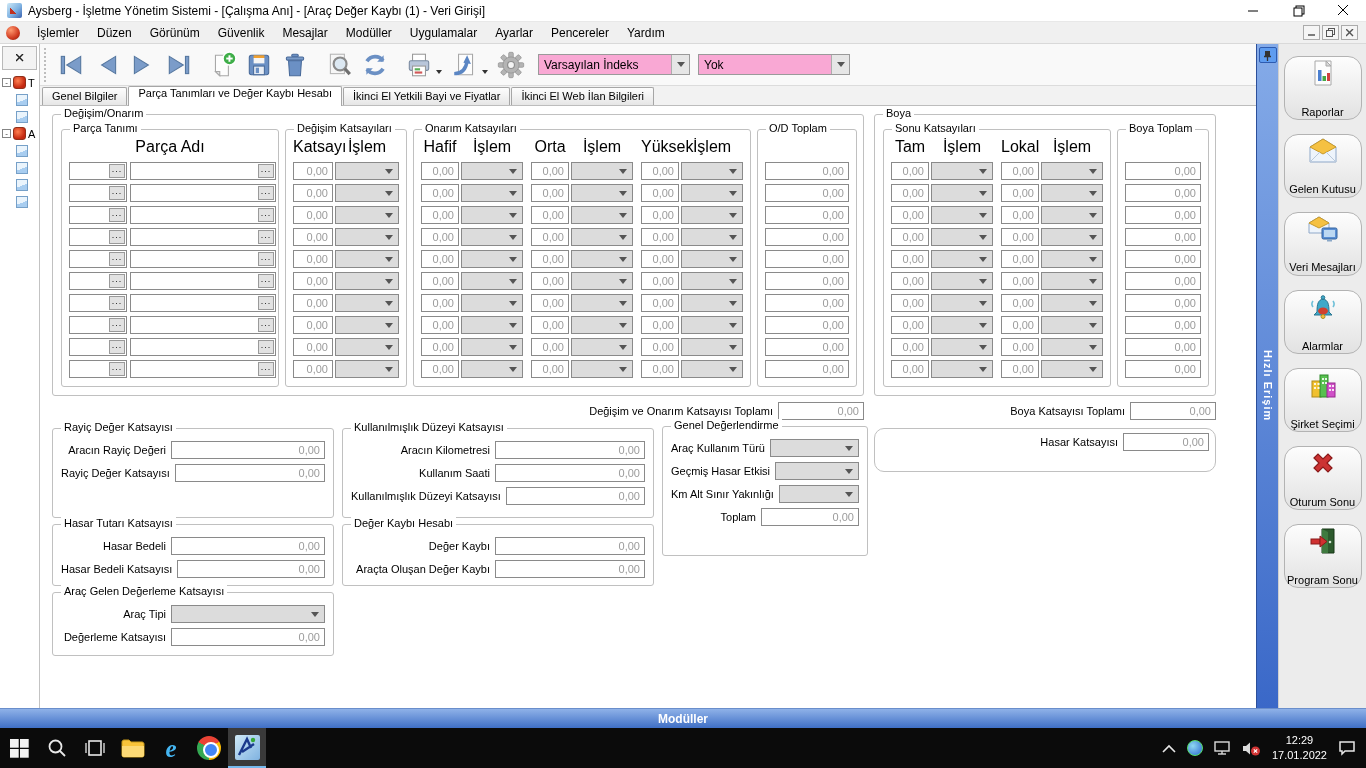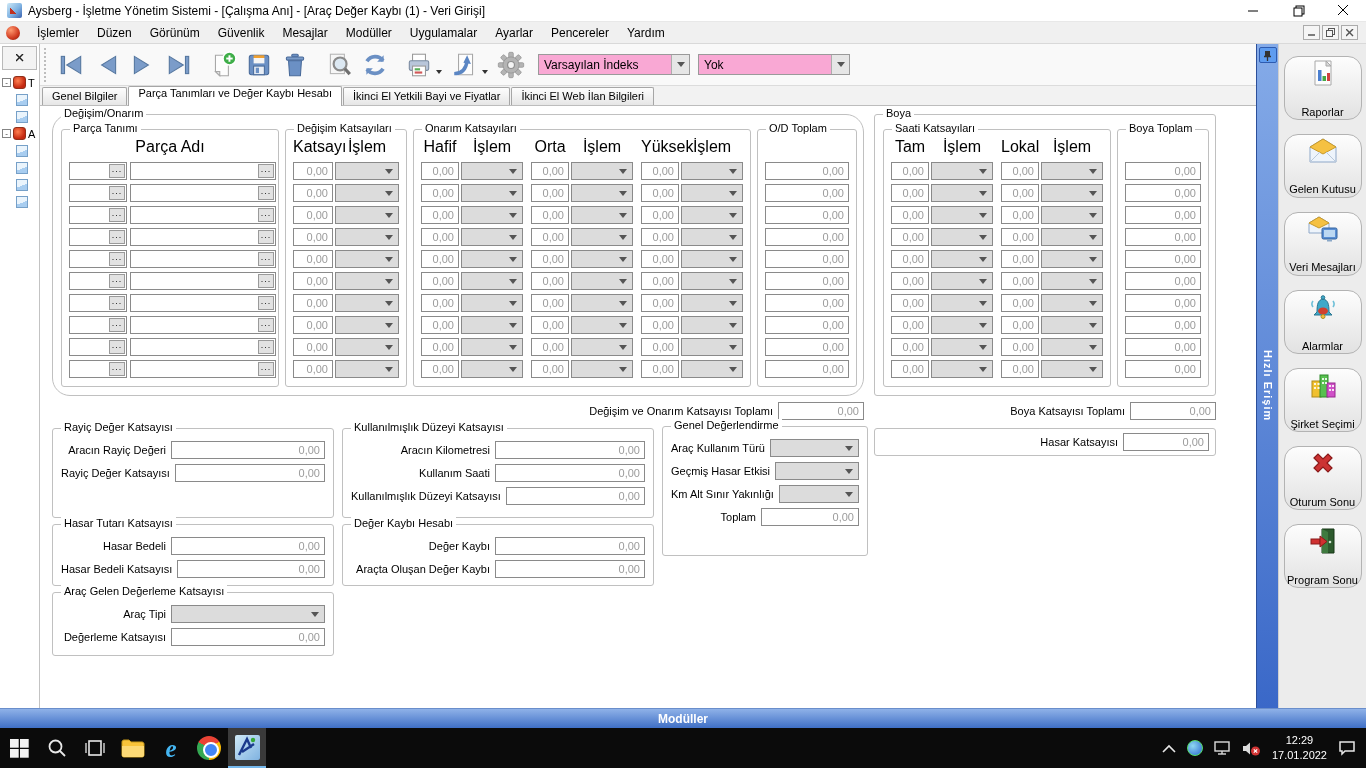--- a/index.html
+++ b/index.html
@@ -339,21 +339,21 @@
 
       <div class="tabrow">
         <div class="tab">Genel Bilgiler</div>
         <div class="tab active">Parça Tanımları ve Değer Kaybı Hesabı</div>
         <div class="tab">İkinci El Yetkili Bayi ve Fiyatlar</div>
         <div class="tab">İkinci El Web İlan Bilgileri</div>
       </div>
 
       <div class="form">
 
-        <div class="grp" style="left:12px; top:8px; width:812px; height:282px;border-radius:18px;">
+        <div class="grp" style="left:12px; top:8px; width:812px; height:282px;">
           <span class="grp-title">Değişim/Onarım</span>
 
           <div class="grp" style="left:8px; top:14px; width:218px; height:258px;">
             <span class="grp-title">Parça Tanımı</span>
             <div class="grid-inner">
               <div class="hdr-zone" style="justify-content:center;">
                   <span class="c">Parça Adı</span>
                 </div>
               <div class="rows" id="parca-rows">
                   <div class="" style="gap: 3px;">
@@ -713,21 +713,21 @@
                   </div>
                 </div>
             </div>
           </div>
         </div>
 
         <div class="grp" style="left:834px; top:8px; width:342px; height:282px;">
           <span class="grp-title">Boya</span>
 
           <div class="grp" style="left:8px; top:14px; width:228px; height:258px;">
-            <span class="grp-title">Saati Katsayıları</span>
+            <span class="grp-title">Sonu Katsayıları</span>
             <div class="grid-inner">
               <div class="hdr-zone" style="gap:8px;">
                 <div class="pair">
                     <span class="c w38">Tam</span>
                     <span class="c w62">İşlem</span>
                   </div>
                 <div class="pair">
                     <span class="c w38">Lokal</span>
                     <span class="c w62">İşlem</span>
                   </div>
@@ -878,21 +878,21 @@
         </div>
 
         <div class="totline" style="left:12px; top:296px; width:812px;">
           <span>Değişim ve Onarım Katsayısı Toplamı</span>
           <div class="fld">0,00</div>
         </div>
         <div class="totline" style="left:834px; top:296px; width:342px;">
           <span>Boya Katsayısı Toplamı</span>
           <div class="fld">0,00</div>
         </div>
-        <div class="grp" style="left:834px; top:322px; width:342px; height:28px;">
+        <div class="grp" style="left:834px; top:322px; width:342px; height:44px;border-radius:10px;">
           <div class="totline" style="left:6px; right:6px; top:4px;">
             <span>Hasar Katsayısı</span>
             <div class="fld">0,00</div>
           </div>
         </div>
 
         <div class="grp" style="left:12px; top:322px; width:282px; height:90px;">
           <span class="grp-title">Rayiç Değer Katsayısı</span>
           <div class="panel-body">
             <div class="panel-row">

